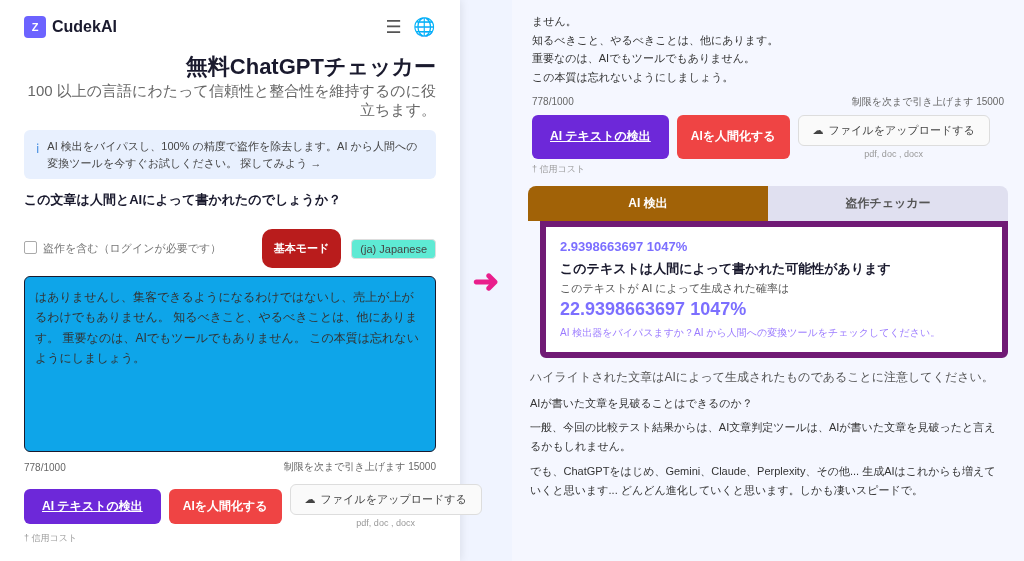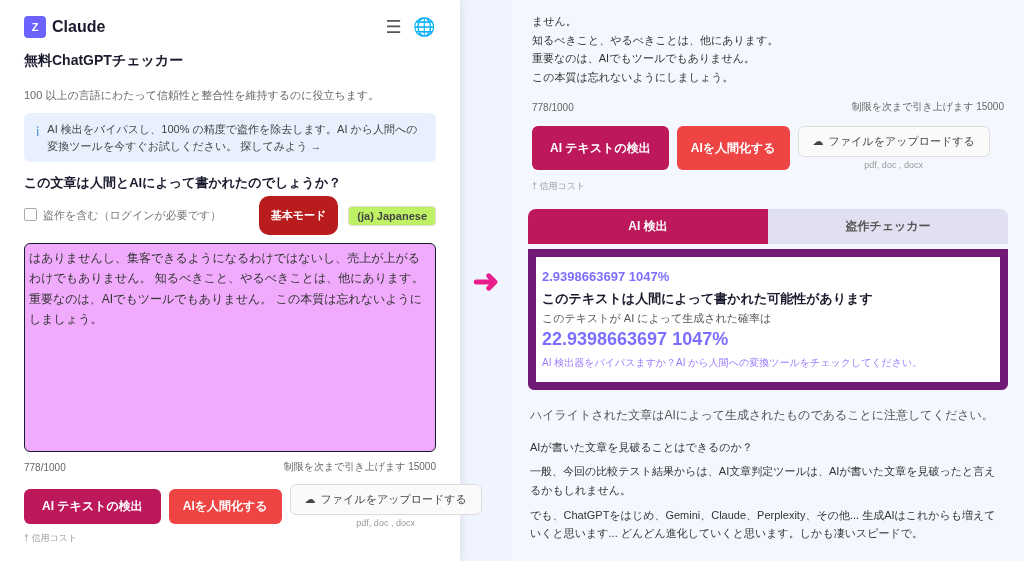--- a/index.html
+++ b/index.html
@@ -54,30 +54,30 @@
     }
 
     .header-icons {
       display: flex;
       gap: 12px;
       color: #555;
       font-size: 18px;
     }
 
     .page-title {
-      text-align: left;
-      font-size: 14px;
+      text-align: right;
+      font-size: 22px;
       font-weight: 700;
       color: #1a1a2e;
-      margin-bottom: 18px;
+      margin-bottom: 0;
     }
 
     .page-subtitle {
-      text-align: left;
-      font-size: 11px;
+      text-align: right;
+      font-size: 15px;
       color: #666;
       margin-bottom: 10px;
     }
 
     .info-banner {
       background: #e8f0fe;
       border-radius: 6px;
       padding: 8px 12px;
       font-size: 11px;
       color: #444;
@@ -92,21 +92,21 @@
       color: #4a90e2;
       font-size: 13px;
       margin-top: 1px;
       flex-shrink: 0;
     }
 
     .section-label {
       font-size: 13px;
       font-weight: 600;
       color: #1a1a2e;
-      margin-bottom: 4px;
+      margin-bottom: 20px;
     }
 
     .options-row {
       display: flex;
       justify-content: space-between;
       align-items: center;
       margin-bottom: 8px;
     }
 
     .checkbox-label {
@@ -131,32 +131,31 @@
       font-size: 11px;
       font-weight: 600;
     }
 
     .language-select {
       border: 1px solid #ddd;
       border-radius: 4px;
       padding: 3px 8px;
       font-size: 11px;
       color: #444;
-      background: #bef264;
-      font-weight: bold;
+      background: #5eead4;
     }
 
     .textarea-wrapper {
       border: 1.5px solid #1a1a2e;
       border-radius: 6px;
-      padding: 4px;
+      padding: 10px;
       flex: 1;
       min-height: 120px;
       margin-bottom: 8px;
-      background: #f0abfc;
+      background: #0ea5e9;
     }
 
     .textarea-content {
       font-size: 12px;
       color: #333;
       line-height: 1.7;
     }
 
     .counter-row {
       display: flex;
@@ -168,29 +167,30 @@
     }
 
     .actions-row {
       display: flex;
       gap: 8px;
       align-items: center;
       margin-bottom: 4px;
     }
 
     .btn-detect {
-      background: #be185d;
+      background: #6d28d9;
       color: #fff;
       border: none;
       border-radius: 6px;
       padding: 9px 18px;
       font-size: 12px;
       font-weight: 600;
       cursor: pointer;
       white-space: nowrap;
+      text-decoration: underline;
     }
 
     .btn-humanize {
       background: #ef4444;
       color: #fff;
       border: none;
       border-radius: 6px;
       padding: 9px 14px;
       font-size: 12px;
       font-weight: 600;
@@ -240,21 +240,20 @@
     }
 
     
     .right-panel {
       flex: 1;
       background: #f5f7ff;
       display: flex;
       flex-direction: column;
       padding: 12px 16px;
       overflow: hidden;
-      justify-content: space-between;
     }
 
     .right-top-text {
       font-size: 11px;
       color: #333;
       line-height: 1.7;
       margin-bottom: 8px;
       padding: 0 4px;
     }
 
@@ -293,36 +292,37 @@
     .tab {
       flex: 1;
       text-align: center;
       padding: 9px;
       font-size: 12px;
       font-weight: 600;
       cursor: pointer;
     }
 
     .tab-active {
-      background: #be185d;
+      background: #a16207;
       color: #fff;
     }
 
     .tab-inactive {
       background: #e0e0f0;
       color: #555;
     }
 
     
     .result-box {
-      border: 8px solid #701a75;
+      border: 6px solid #701a75;
       border-radius: 0 0 6px 6px;
       background: #fff;
-      padding: 12px 6px;
+      padding: 12px 14px;
       margin-bottom: 10px;
+      margin-left: 12px;
     }
 
     .result-percent-small {
       font-size: 13px;
       color: #7c6fff;
       font-weight: 700;
       margin-bottom: 6px;
     }
 
     .result-title {
@@ -369,21 +369,21 @@
       margin-bottom: 6px;
     }
   </style>
 </head>
 <body>
 
 <div class="left-panel">
   <div class="header">
     <div class="logo">
       <div class="logo-icon">Z</div>
-      <span>Claude</span>
+      <span>CudekAI</span>
     </div>
     <div class="header-icons">
       <span>☰</span>
       <span>🌐</span>
     </div>
   </div>
 
   <div class="page-title">無料ChatGPTチェッカー</div>
   <div class="page-subtitle">100 以上の言語にわたって信頼性と整合性を維持するのに役立ちます。</div>
 

